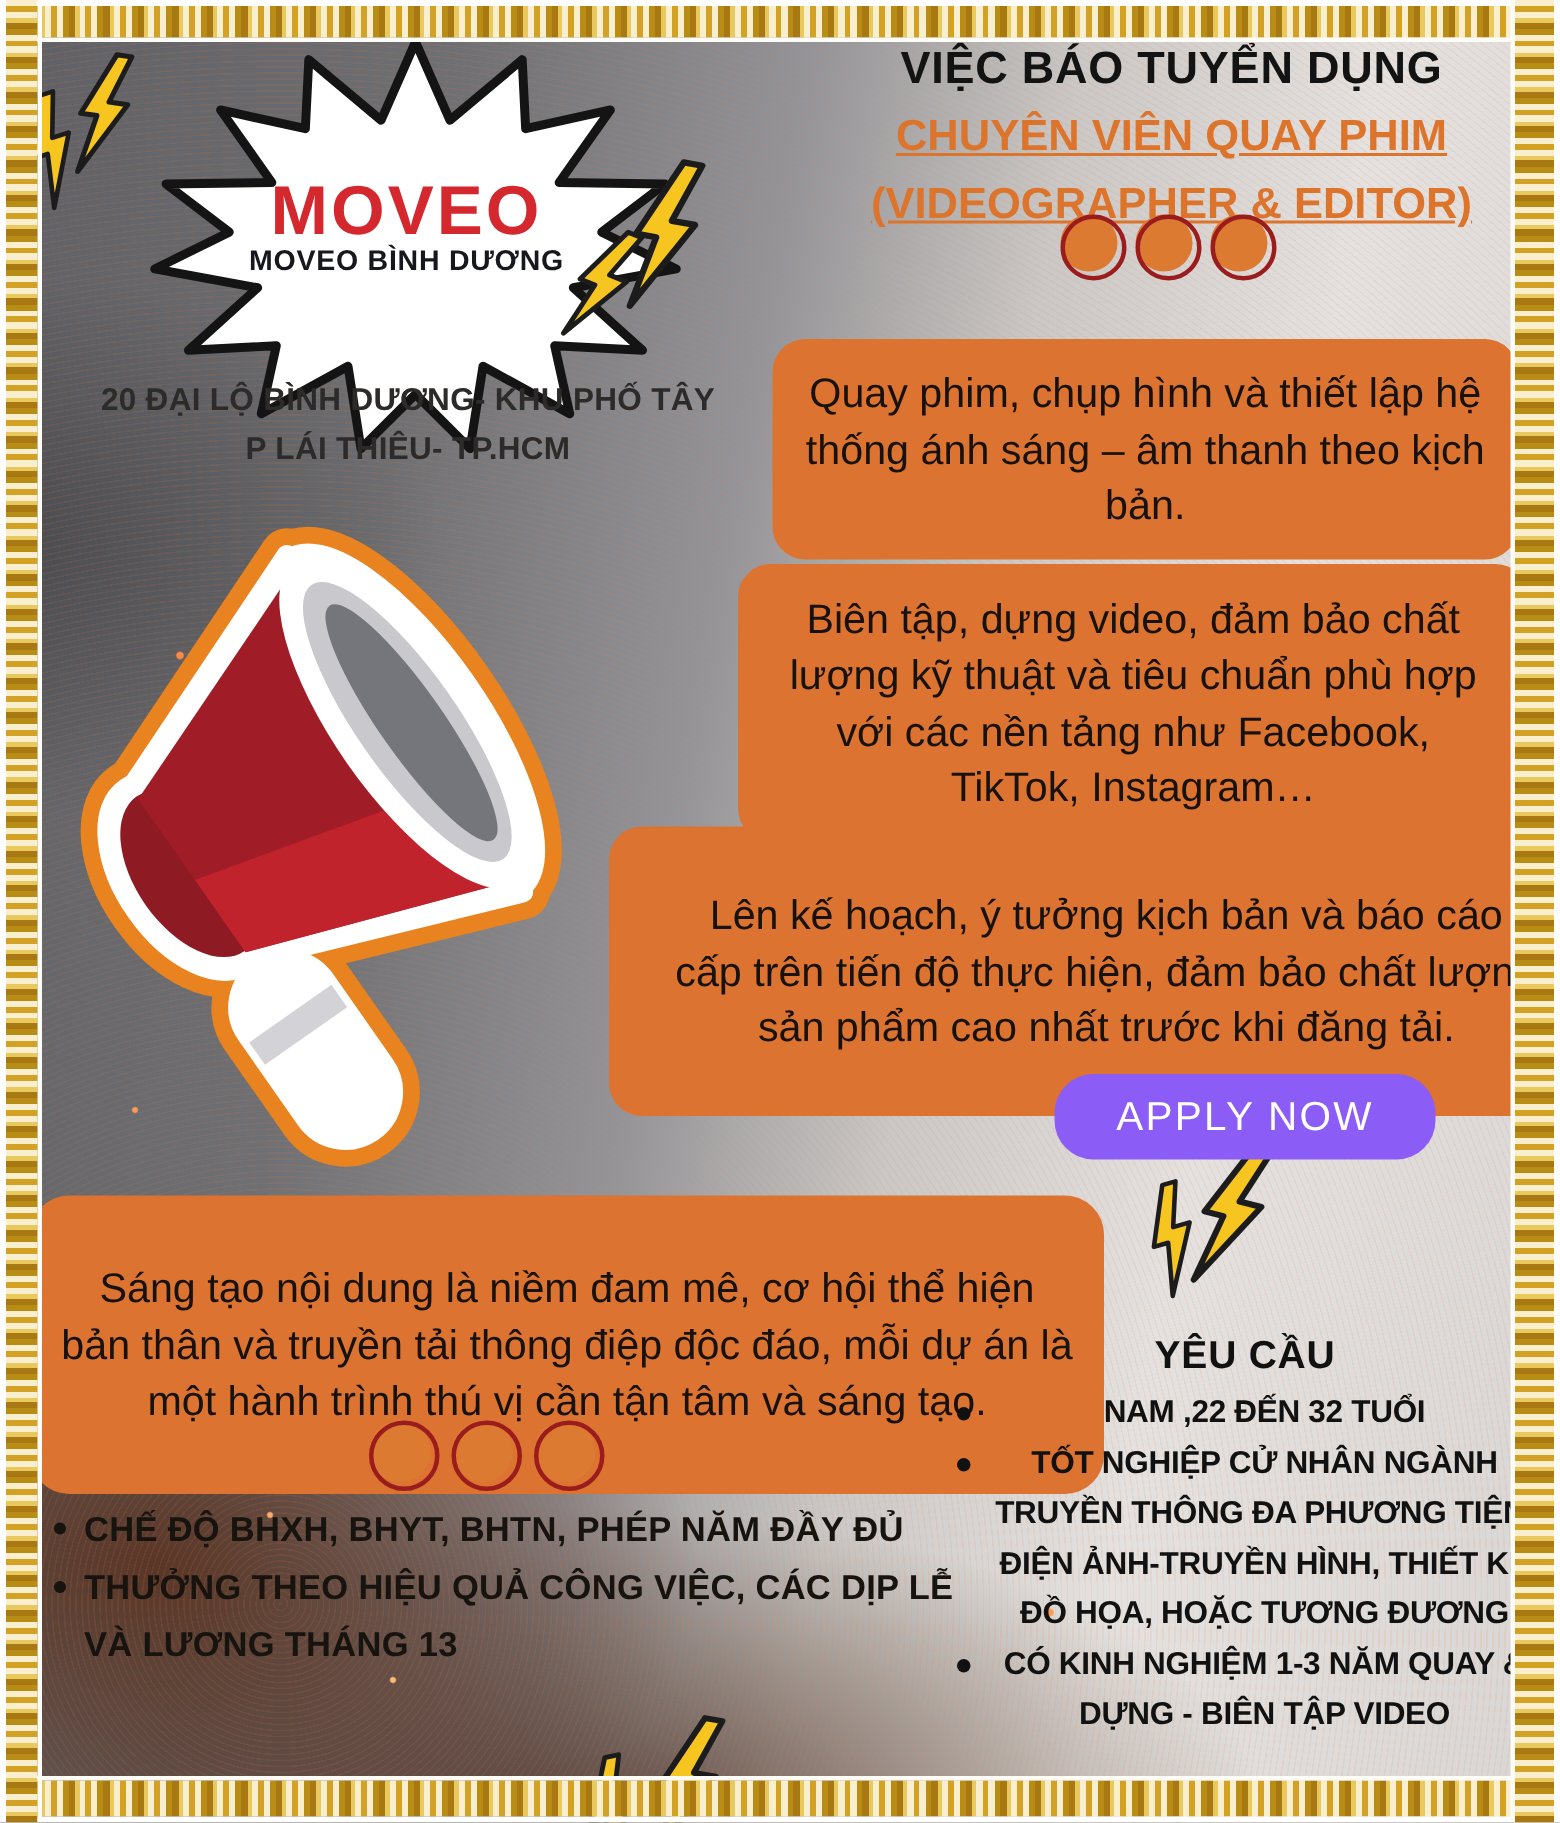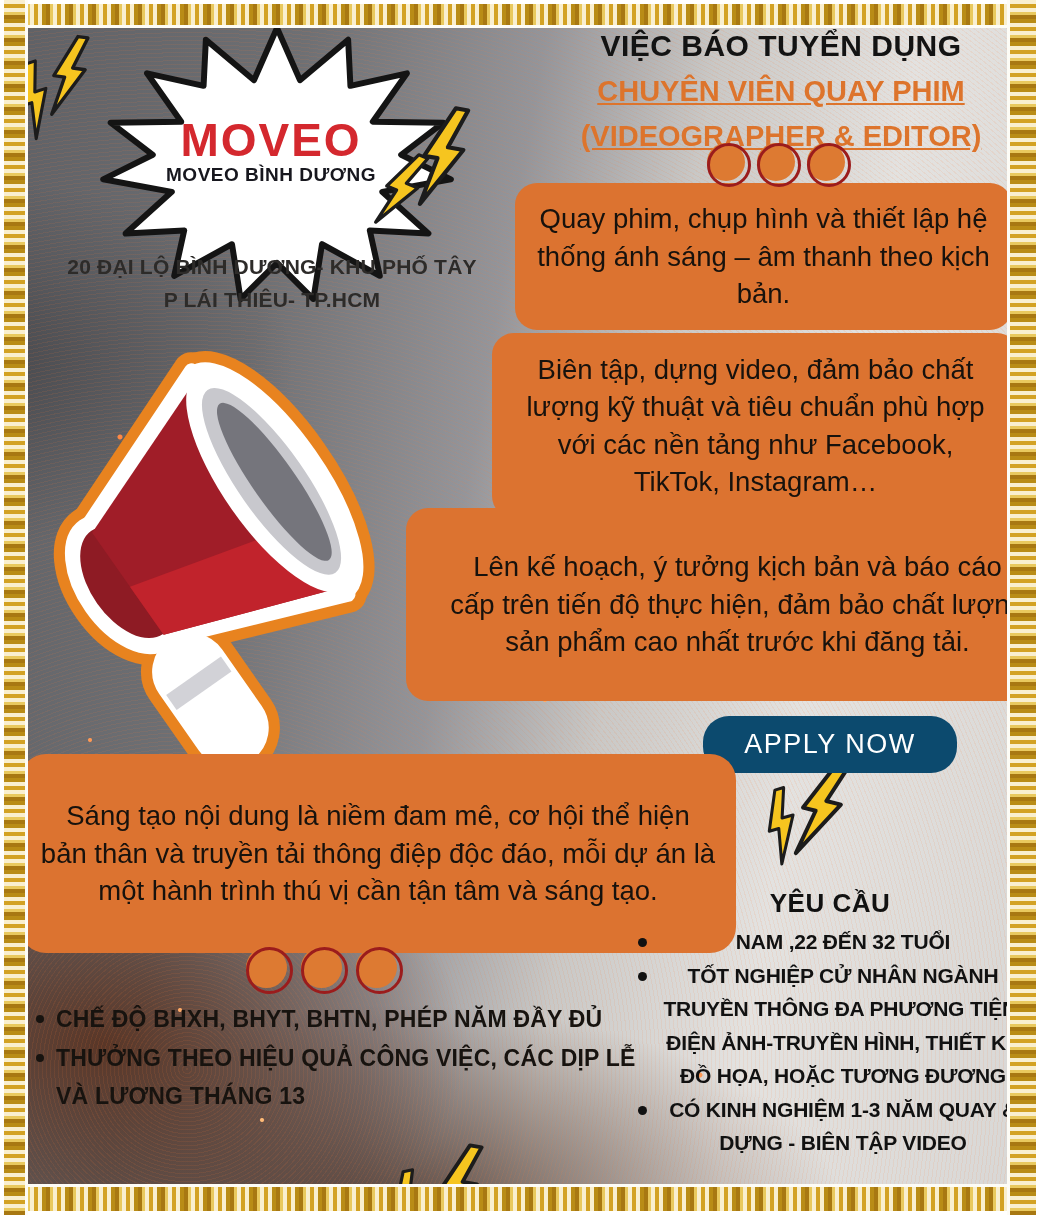--- a/index.html
+++ b/index.html
@@ -35,21 +35,21 @@
     background:repeating-linear-gradient(0deg,#a87812 0 4px,#e9c95e 4px 7px,#f9efcf 7px 11px,#d3a224 11px 15px,#f9efcf 15px 19px,#b98c16 19px 23px);}
   .f-left{left:0;} .f-right{right:0;width:26px;border-left:3px solid #fdfcf6;border-right:4px solid #fff;}
   .inner-line{position:absolute;left:20px;top:20px;right:25px;bottom:23px;z-index:59;
     border:3px solid #a97d18;box-shadow:0 0 0 2px #e9cf82, inset 0 0 0 1px #e9cf82;pointer-events:none;}
   
   .abs{position:absolute;}
   .card{
     background:#dc7330;border-radius:22px;color:#17120d;
     text-align:center;z-index:6;
     font-size:27.5px;font-weight:400;line-height:1.36;
-    display:flex;align-items:center;justify-content:center;
+    display:flex;align-items:center;justify-content:center;margin-top:43px;
   }
   .card .inner{padding:6px 20px;}
   .dotrow{display:flex;gap:12px;z-index:7;}
   .dot{position:relative;border-radius:50%;background:#dd7a32;}
   .dot::before{content:'';position:absolute;inset:-3px;border:3.5px solid #9b1c1c;border-radius:50%;
     transform:translate(3px,3px);}
   .bolt{position:absolute;z-index:3;overflow:visible;}
   .bolt path{fill:#f6c51f;stroke:#1c1c1c;stroke-width:4;stroke-linejoin:round;}
   
   .title-block{left:566px;top:22px;width:430px;text-align:center;z-index:7;}
@@ -58,21 +58,21 @@
   
   .starburst{left:86px;top:14px;width:382px;height:302px;z-index:2;}
   .logo-block{left:146px;top:94px;width:250px;text-align:center;z-index:4;}
   .logo-brand{font-size:46px;font-weight:800;letter-spacing:2px;color:#d4282e;line-height:44px;margin-top:24px;}
   .logo-sub{font-size:19px;font-weight:800;letter-spacing:.5px;color:#17171e;line-height:26px;}
   .address{left:40px;top:250px;width:464px;text-align:center;z-index:4;
     font-size:21px;font-weight:800;color:#2d2b29;line-height:33px;letter-spacing:.2px;}
   
   .megaphone{left:8px;top:336px;width:446px;height:446px;z-index:4;overflow:visible;}
   
-  .apply{left:703px;top:716px;width:254px;height:57px;border-radius:26px;background:#0c4a6e;
+  .apply{left:703px;top:716px;width:254px;height:57px;border-radius:26px;background:#8b5cf6;
     display:flex;align-items:center;justify-content:center;z-index:6;cursor:pointer;}
   .apply span{color:#fff;font-size:27px;letter-spacing:1.5px;font-weight:400;}
   .pitch{left:20px;top:754px;width:716px;height:199px;border-radius:26px;z-index:6;}
   
   .benefits{left:30px;top:1000px;width:614px;z-index:7;list-style:none;margin:0;padding:0;
     font-size:23px;font-weight:700;color:#17130f;line-height:38px;letter-spacing:.2px;}
   .benefits li{position:relative;padding-left:26px;margin-bottom:1px;}
   .benefits li::before{content:'';position:absolute;left:6px;top:15px;width:8px;height:8px;
     border-radius:50%;background:#17130f;}
   

